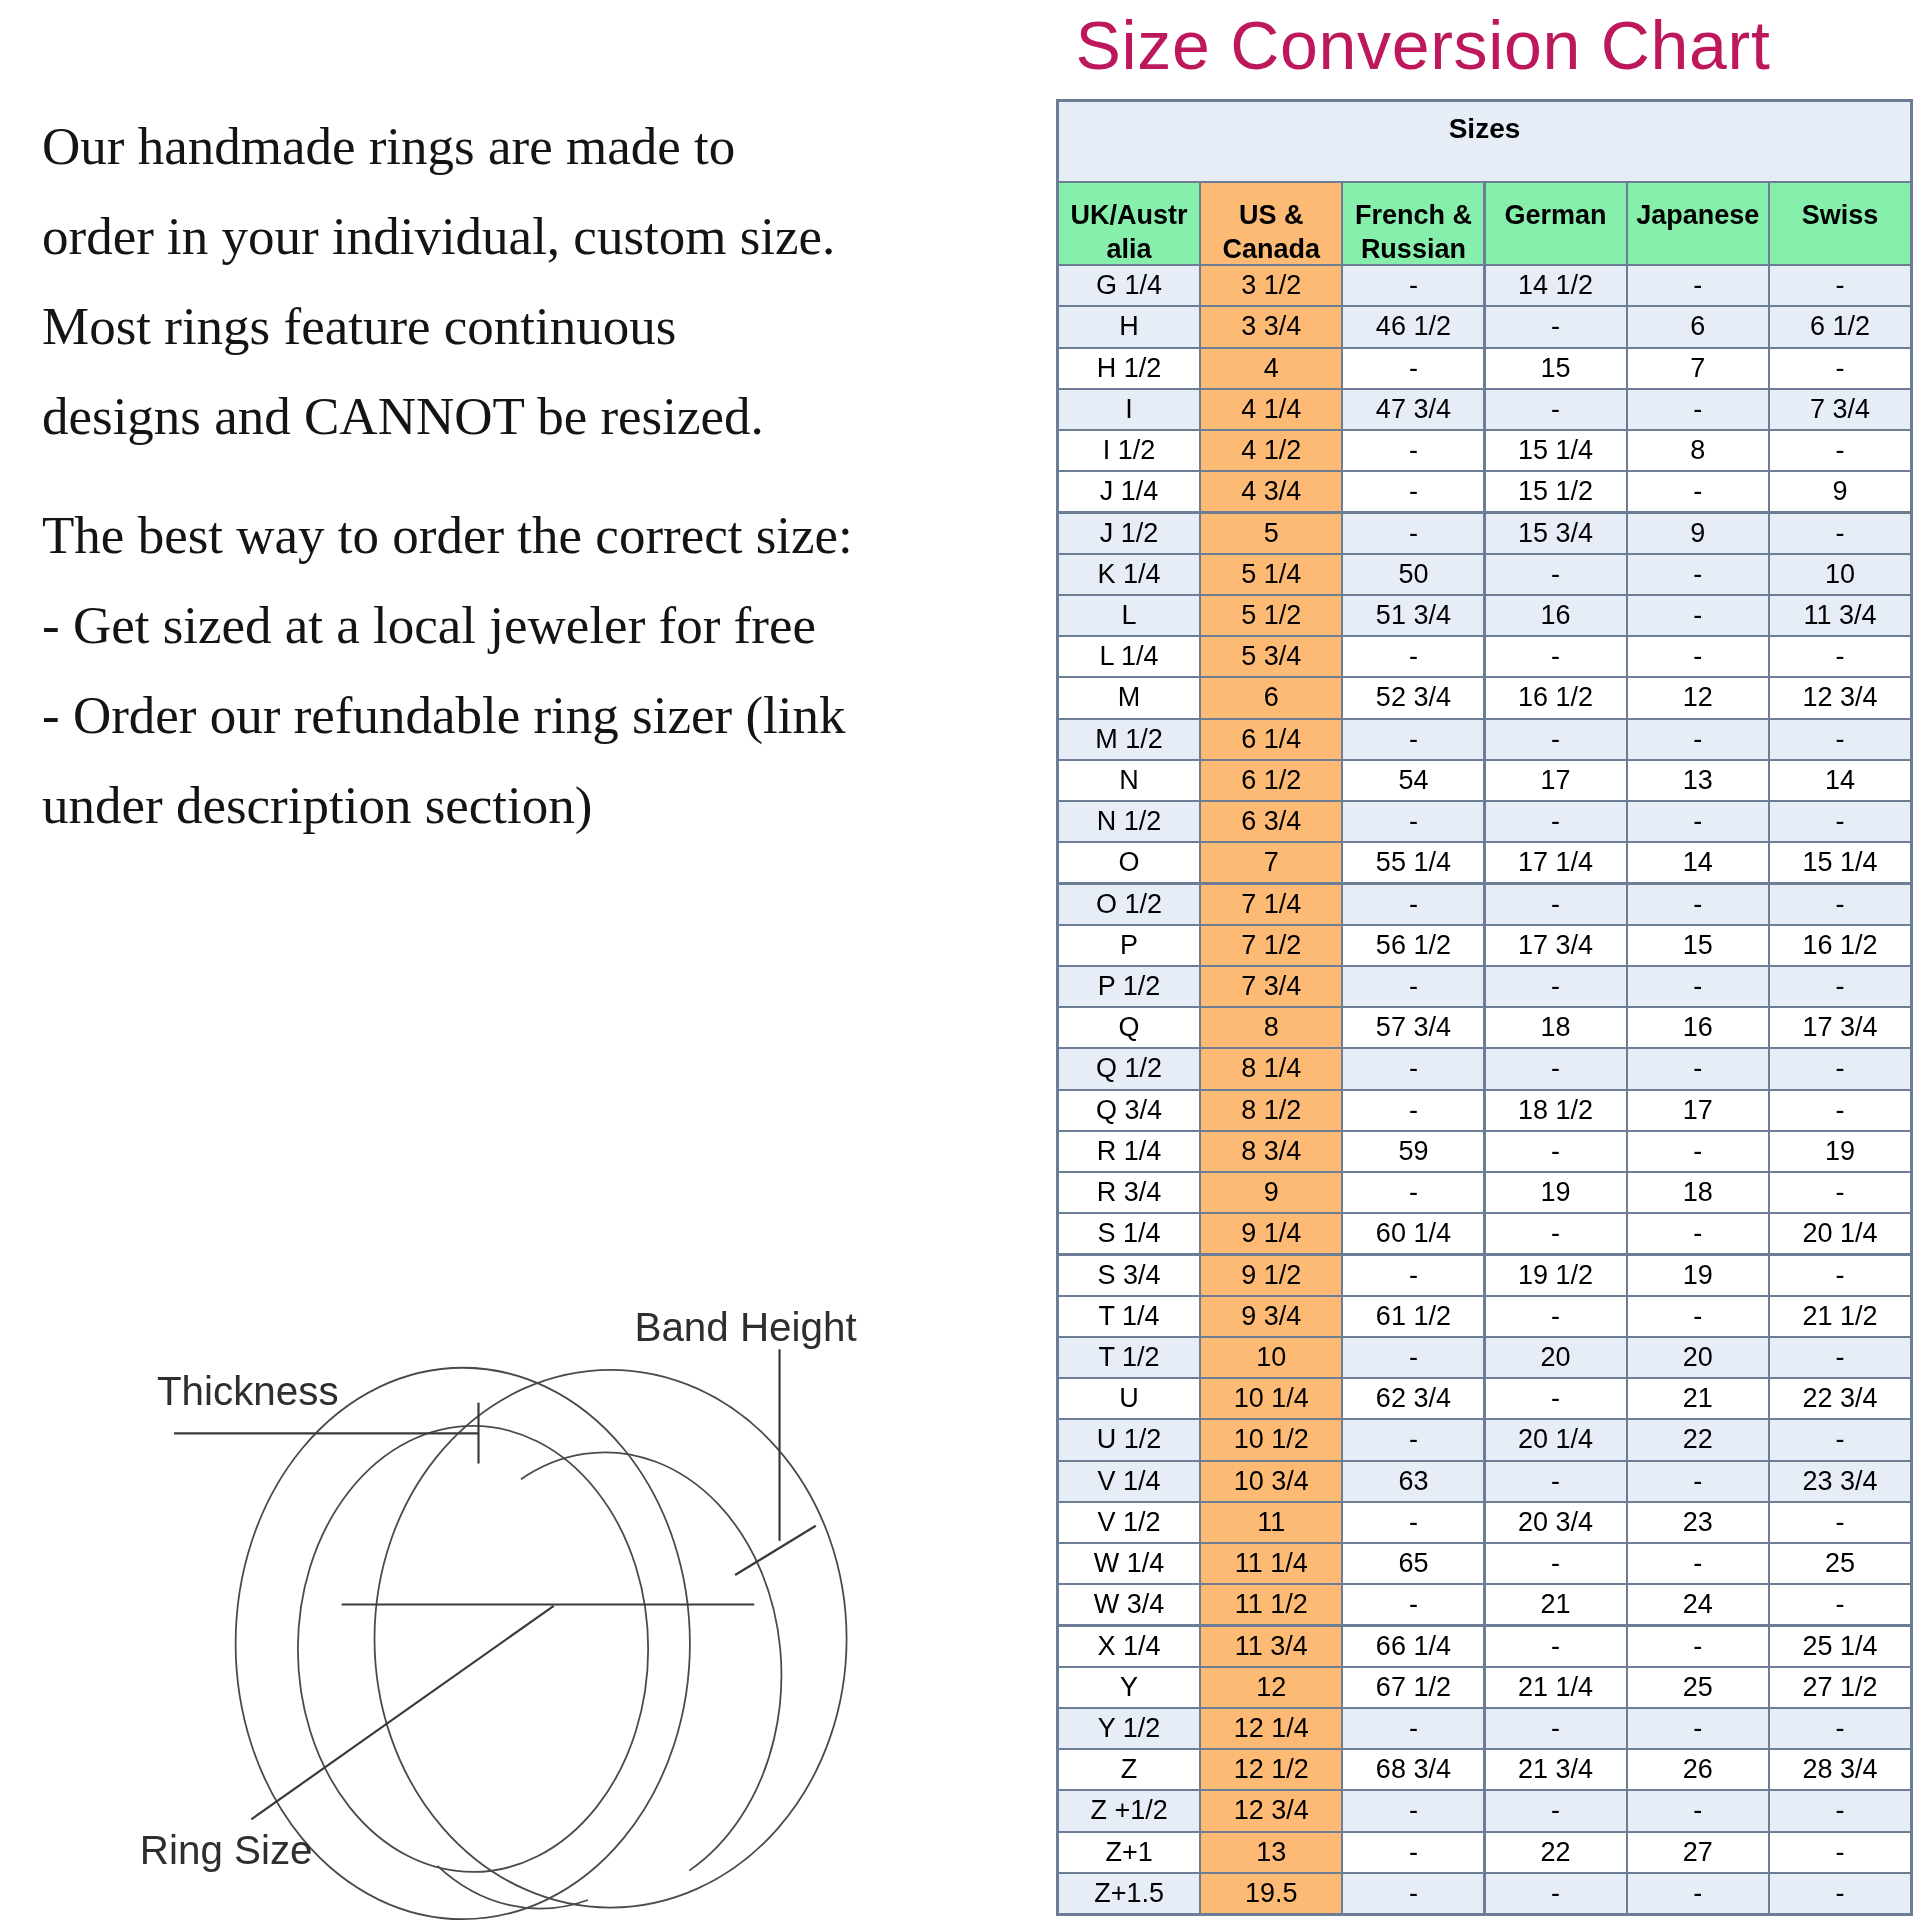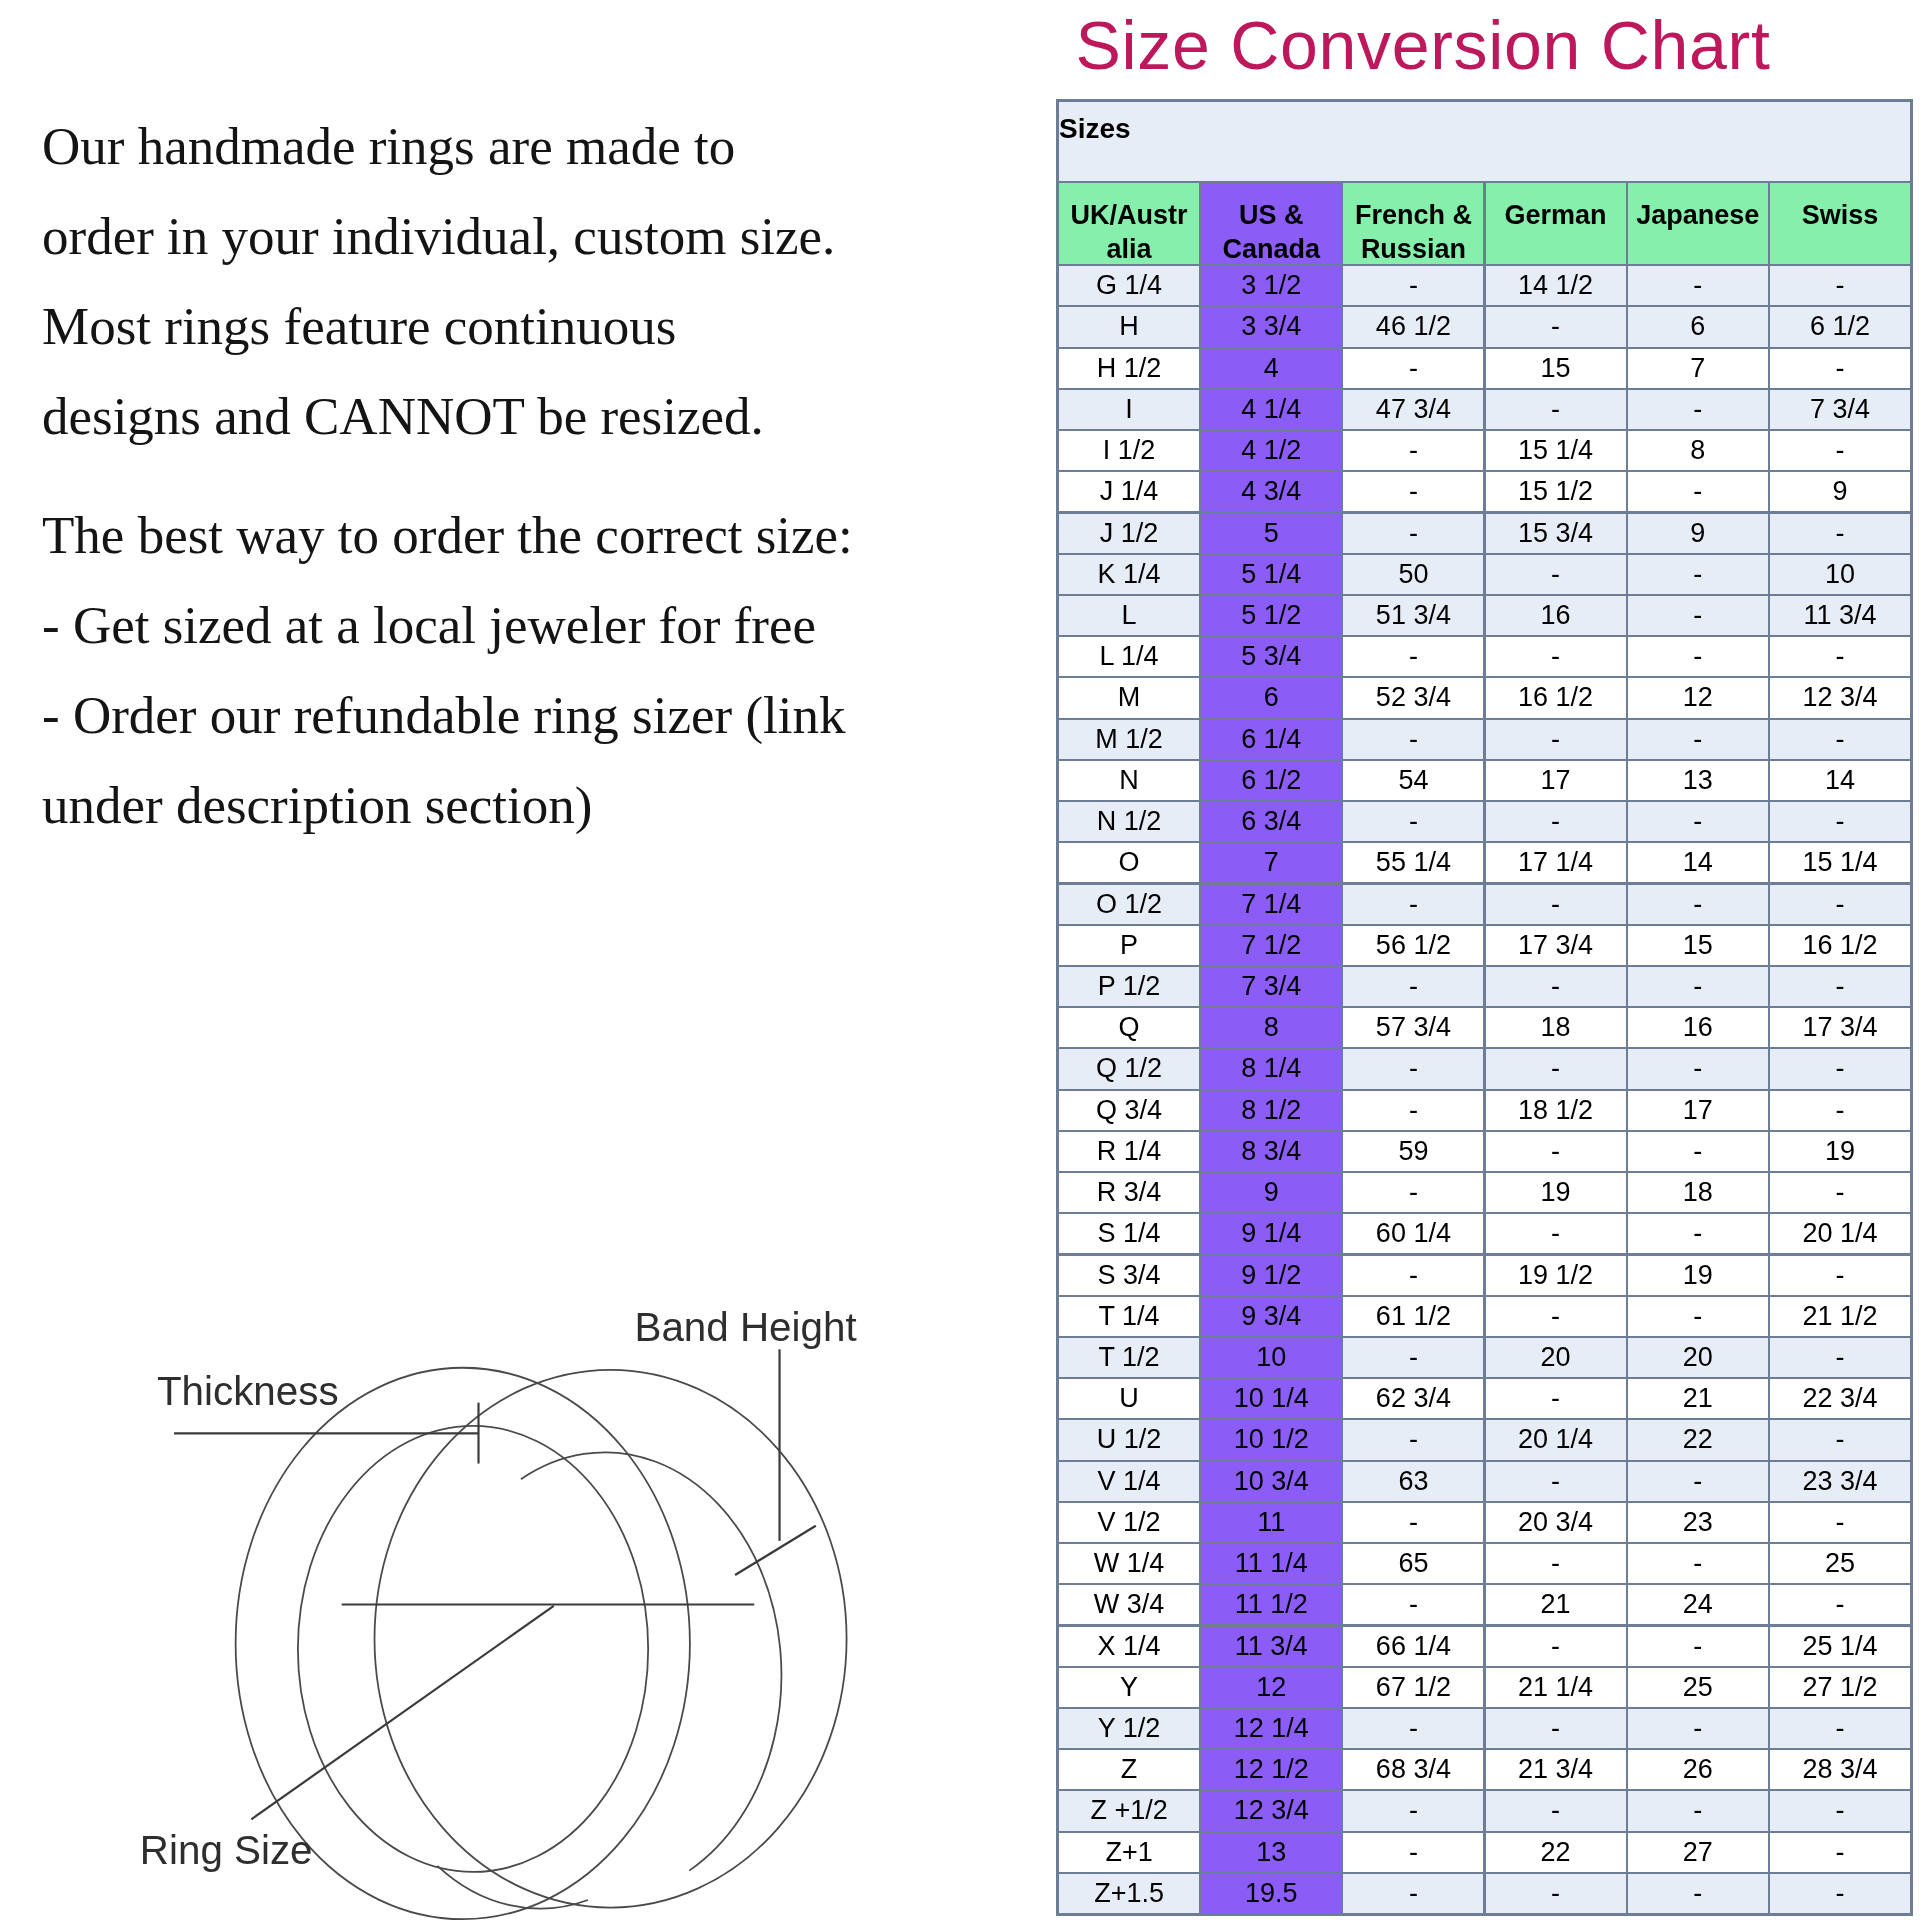--- a/index.html
+++ b/index.html
@@ -47,21 +47,21 @@
     border:3.4px solid #6e7d96;
     display:grid;
     grid-template-columns:repeat(6, 1fr);
     grid-template-rows:79px 81px;
     grid-auto-rows:1fr;
     gap:2.1px;
   }
   .sizes-cell {
     grid-column:1 / -1;
     background:#e7edf6;
-    text-align:left;
+    text-align:center;
     padding-top:11px;
     font-weight:700;
     font-size:28px;
   }
   .hdr-cell {
     background:#86efac;
     text-align:center;
     padding-top:15px;
     font-weight:700;
     font-size:27px;
@@ -71,21 +71,21 @@
   }
   .cell {
     display:flex;
     align-items:center;
     justify-content:center;
     font-size:27px;
     overflow:hidden;
   }
   .c-white { background:#ffffff; }
   .c-blue  { background:#e7edf6; }
-  .c-green { background:#8b5cf6; }
+  .c-green { background:#fdba74; }
 
   
   .ring-diagram {
     position:absolute;
     left:68px; top:1274px;
     width:821px; height:650px;
   }
   .ring-diagram svg { width:100%; height:100%; }
   .ring-line { fill:none; stroke:#4a4a4a; stroke-width:2.6; }
   .dim-line  { fill:none; stroke:#3a3a3a; stroke-width:3.2; }

